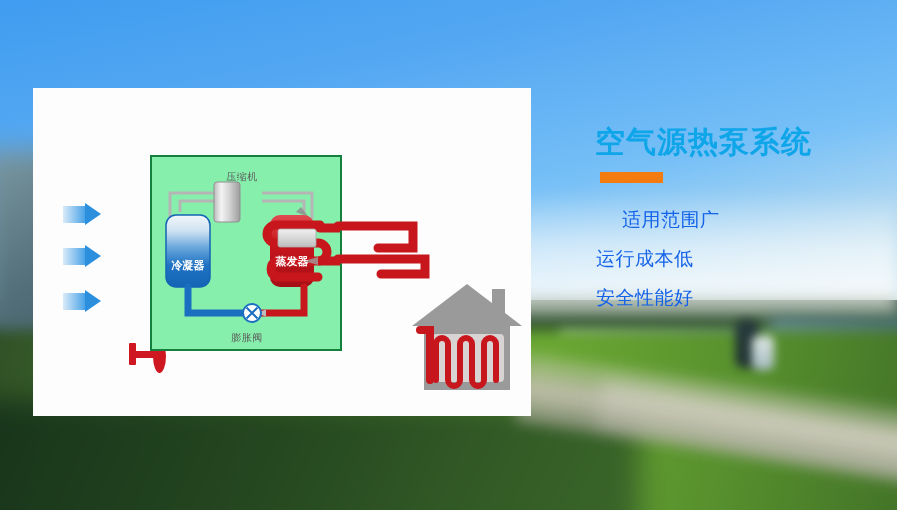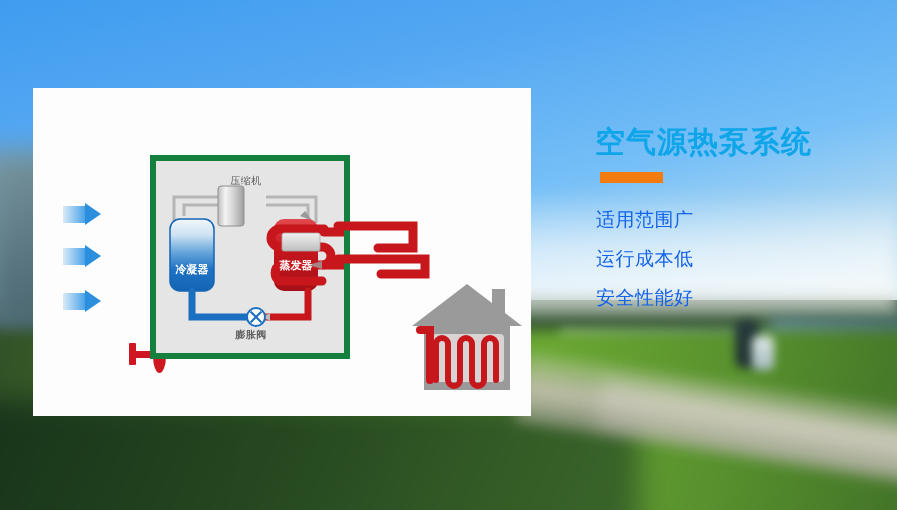--- a/index.html
+++ b/index.html
@@ -81,28 +81,28 @@
 
   
   .card{
     position:absolute;left:33px;top:88px;width:498px;height:328px;
     background:#fdfdfd;
   }
 
   
   .panel{
     position:absolute;left:117px;top:67px;width:188px;height:192px;
-    background:#e5e5e5;border:6px solid #15803d;
+    background:#86efac;border:2px solid #15803d;
   }
   .panel-label{
     position:absolute;color:#5d5d5d;font-size:10px;line-height:1;
     font-family:"DejaVu Sans",sans-serif;letter-spacing:.5px;white-space:nowrap;
   }
   .lbl-comp{left:90px;top:15px;transform:translateX(-50%);}
-  .lbl-valve{left:95px;top:169px;transform:translateX(-50%);font-weight:bold;}
+  .lbl-valve{left:95px;top:176px;transform:translateX(-50%);}
 
   
   .air-arrow{position:absolute;width:0;height:0;}
   .arrow-body{
     position:absolute;width:22px;height:17px;
     background:linear-gradient(90deg,rgba(150,200,240,.35),#4aa3e8);
   }
   .arrow-head{
     position:absolute;left:22px;top:-3px;width:0;height:0;
     border-top:11px solid transparent;border-bottom:11px solid transparent;
@@ -135,21 +135,21 @@
     font-family:"DejaVu Sans",sans-serif;font-weight:bold;
     font-size:30px;line-height:1;letter-spacing:1px;
     color:#0ea5e9;
   }
   .accent-bar{position:absolute;left:600px;top:172px;width:63px;height:11px;background:#f47b10;}
   .bullet{
     position:absolute;left:596px;
     font-family:"DejaVu Sans",sans-serif;
     font-size:19px;line-height:1;letter-spacing:.5px;color:#1463e8;
   }
-  .b1{top:210px;}
+  .b1{top:210px;margin-left:26px;}
   .b2{top:249px;}
   .b3{top:288px;}
 </style>
 </head>
 <body>
 
 <div id="stage">
 
   <div class="bg-root">
     <div class="bg-sky"></div>

